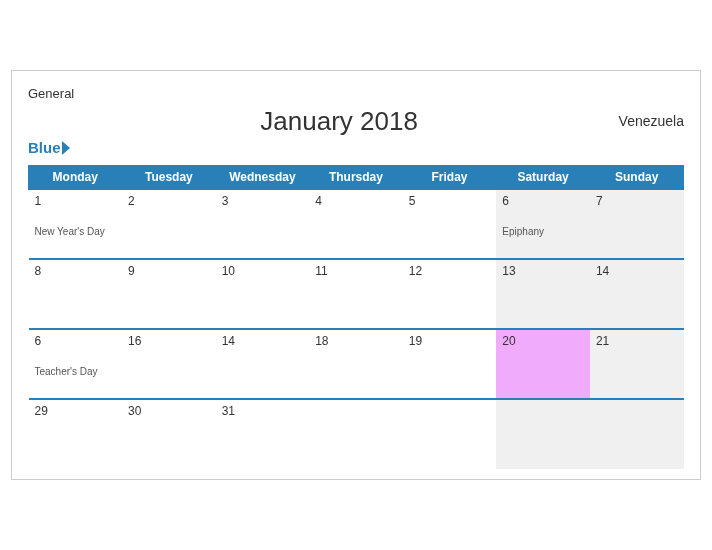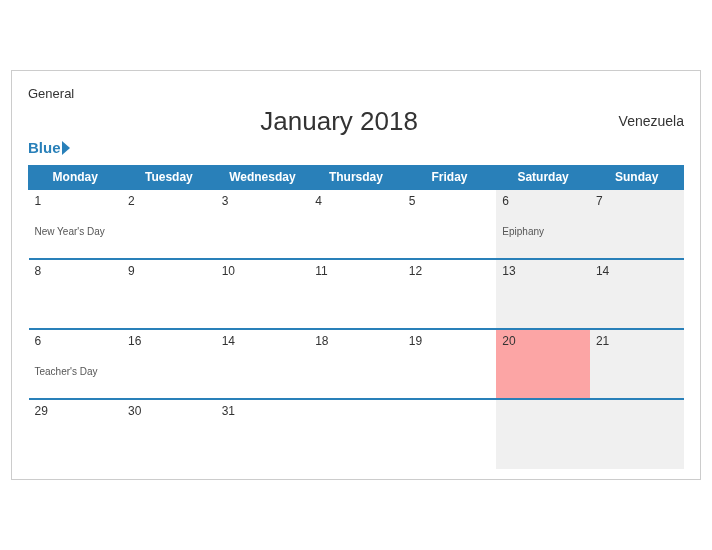--- a/index.html
+++ b/index.html
@@ -199,21 +199,21 @@
           </td>
           <td>
             <span class="day-num">14</span>
           </td>
           <td>
             <span class="day-num">18</span>
           </td>
           <td>
             <span class="day-num">19</span>
           </td>
-          <td style="background: #fca5a5; margin-left: 11px;">
+          <td style="background: #f0abfc; margin-left: 11px;">
             <span class="day-num">20</span>
           </td>
           <td style="background: rgb(240, 240, 240);">
             <span class="day-num">21</span>
           </td>
         </tr>
         <tr>
           <td>
             <span class="day-num">29</span>
           </td>

